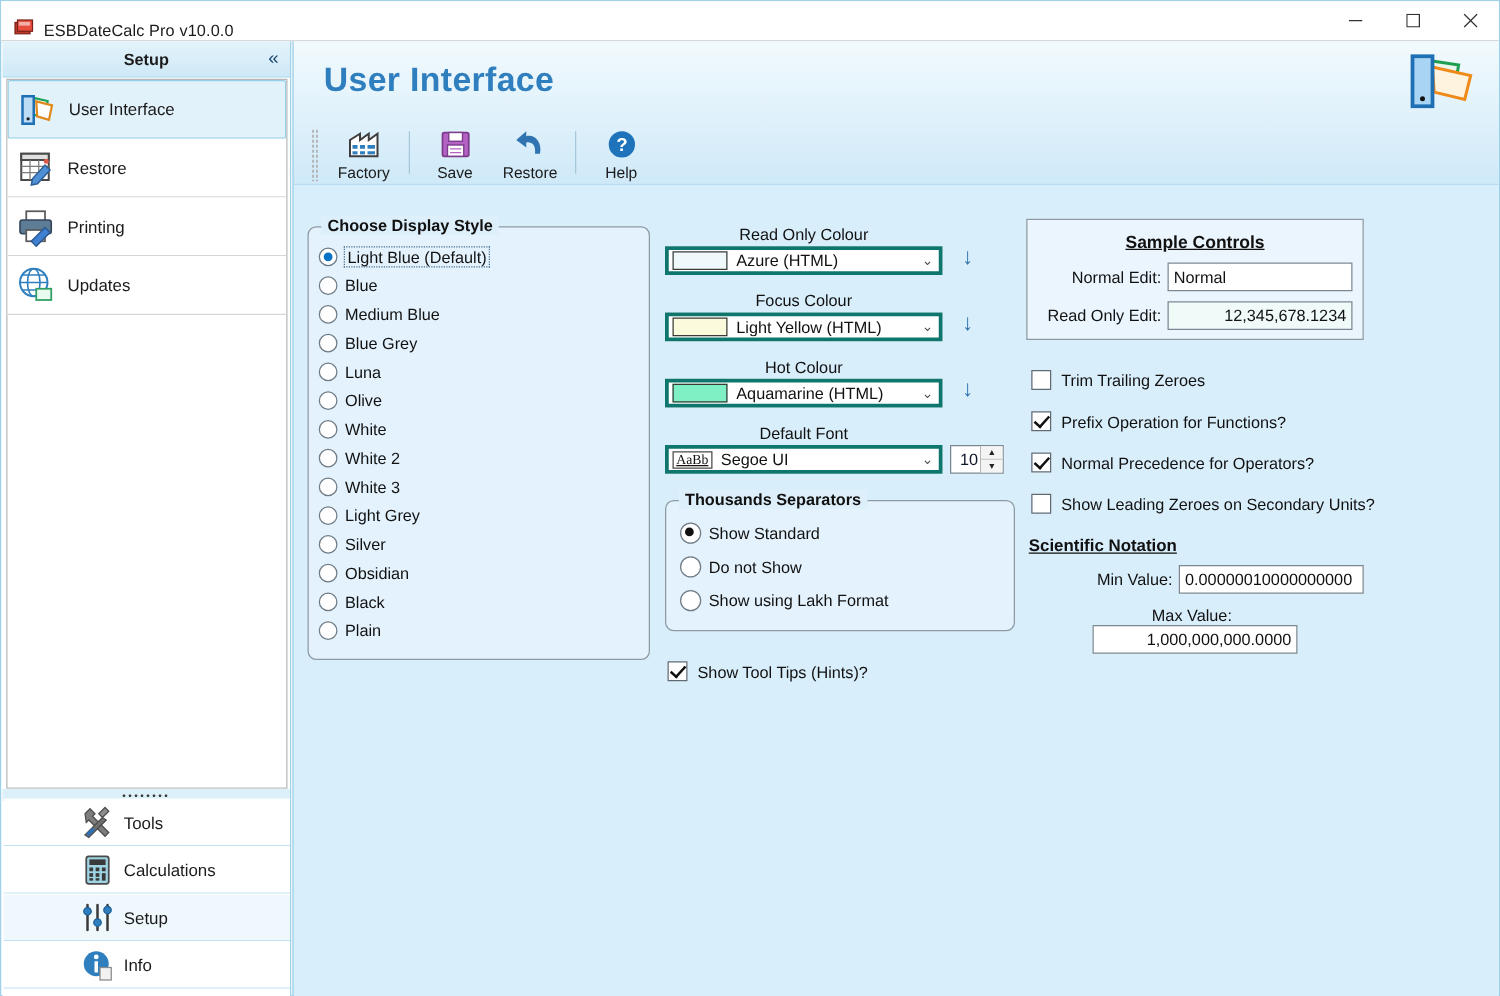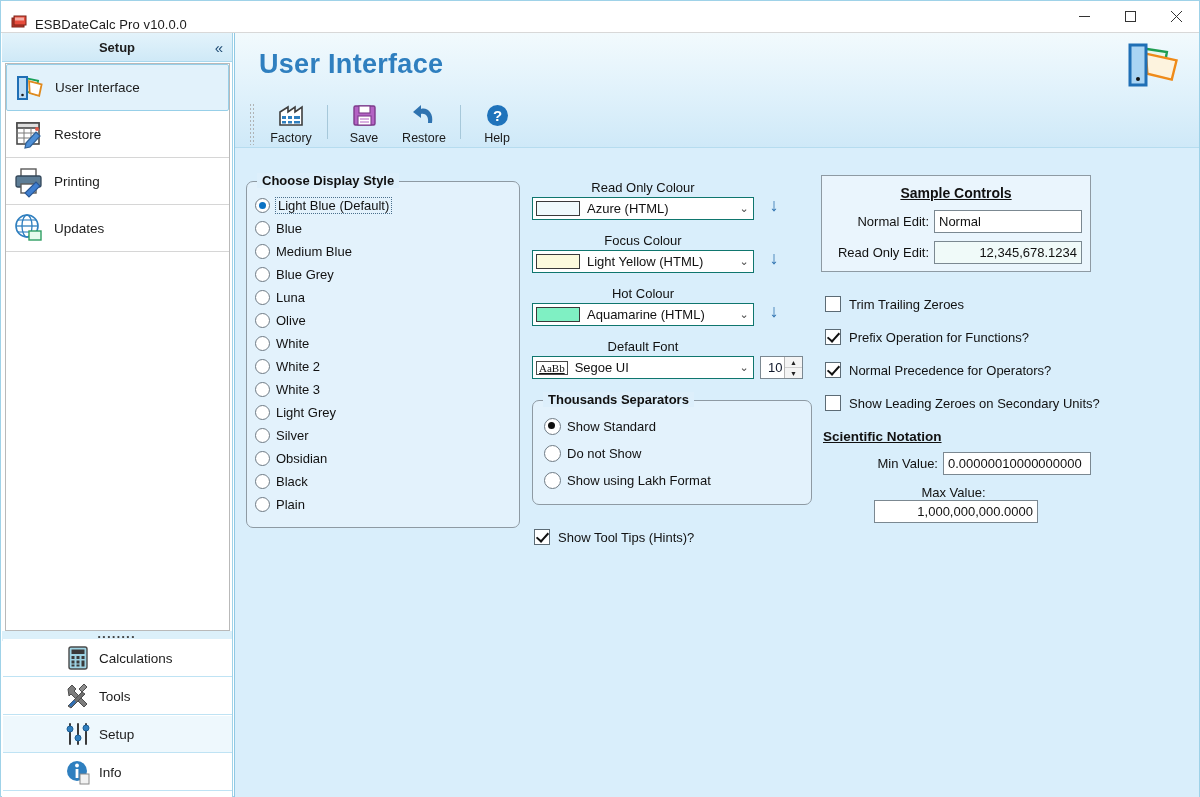--- a/index.html
+++ b/index.html
@@ -203,21 +203,21 @@
   }
   .chk-label { font-size: 13px; color: #111; }
 
   
   .center-label {
     text-align: center; font-size: 13px; color: #111;
   }
   .combo {
     position: relative;
     height: 23px;
-    border: 1px solid #0f766e;
+    border: 3px solid #0f766e;
     background: #fff;
     box-sizing: border-box;
     display: flex; align-items: center;
   }
   .swatch {
     width: 44px; height: 15px; margin-left: 3px; margin-right: 7px;
     border: 1px solid #3a3a3a; box-sizing: border-box; flex: none;
   }
   .combo-text { font-size: 13px; color: #111; flex: 1; white-space: nowrap; overflow: hidden; }
   .combo-arrow {
@@ -366,20 +366,32 @@
             <rect x="17" y="20" width="12" height="9" fill="#e8fbee" stroke="#2f9e63" stroke-width="1.4"></rect>
           </svg>
         </span>
         <span class="nav-label">Updates</span>
       </div>
     </div>
 
     <div class="splitter-dots">••••••••</div>
 
     <div class="nav-bottom">
+
+      <div class="nav2-item">
+        <span class="nav2-ico">
+          <svg width="26" height="26" viewBox="0 0 26 26">
+            <path d="M3 6 L7 2 L11 6 L9 8 L20 19 L22 21 L19 24 L17 22 L6 11 L4 13 Z" fill="#7d7d7d" stroke="#4d4d4d" stroke-width="1"></path>
+            <path d="M22 4 L17 9 L14 6 L19 1 Z" fill="#8d8d8d" stroke="#4d4d4d" stroke-width="1"></path>
+            <path d="M17 9 L6 20 L3 23 L6 25 L9 22 L20 11 Z" fill="#6f6f6f" stroke="#4d4d4d" stroke-width="1"></path>
+            <path d="M4 22 L9 17 L11 19 L6 24 Z" fill="#2f6fb5"></path>
+          </svg>
+        </span>
+        <span class="nav2-label">Tools</span>
+      </div>
 
       <div class="nav2-item">
         <span class="nav2-ico">
           <svg width="26" height="26" viewBox="0 0 26 26">
             <rect x="4" y="2" width="18" height="22" rx="2" fill="#9fd4e4" stroke="#4a4a4a" stroke-width="1.4"></rect>
             <rect x="6.5" y="4.5" width="13" height="4.5" fill="#3a3a3a"></rect>
             <g fill="#3a3a3a">
               <rect x="6.5" y="11" width="3" height="3"></rect>
                 <rect x="11.5" y="11" width="3" height="3"></rect>
                 <rect x="16.5" y="11" width="3" height="3"></rect>
@@ -387,32 +399,20 @@
                 <rect x="11.5" y="15.5" width="3" height="3"></rect>
                 <rect x="16.5" y="15.5" width="3" height="6"></rect>
               <rect x="6.5" y="19.5" width="3" height="2"></rect>
                 <rect x="11.5" y="19.5" width="3" height="2"></rect>
             </g>
           </svg>
         </span>
         <span class="nav2-label">Calculations</span>
       </div>
 
-      <div class="nav2-item">
-        <span class="nav2-ico">
-          <svg width="26" height="26" viewBox="0 0 26 26">
-            <path d="M3 6 L7 2 L11 6 L9 8 L20 19 L22 21 L19 24 L17 22 L6 11 L4 13 Z" fill="#7d7d7d" stroke="#4d4d4d" stroke-width="1"></path>
-            <path d="M22 4 L17 9 L14 6 L19 1 Z" fill="#8d8d8d" stroke="#4d4d4d" stroke-width="1"></path>
-            <path d="M17 9 L6 20 L3 23 L6 25 L9 22 L20 11 Z" fill="#6f6f6f" stroke="#4d4d4d" stroke-width="1"></path>
-            <path d="M4 22 L9 17 L11 19 L6 24 Z" fill="#2f6fb5"></path>
-          </svg>
-        </span>
-        <span class="nav2-label">Tools</span>
-      </div>
-
       <div class="nav2-item sel2">
         <span class="nav2-ico">
           <svg width="26" height="26" viewBox="0 0 26 26">
             <g stroke="#3a3a3a" stroke-width="2" stroke-linecap="round">
               <line x1="5" y1="3" x2="5" y2="23"></line>
               <line x1="13" y1="3" x2="13" y2="23"></line>
               <line x1="21" y1="3" x2="21" y2="23"></line>
             </g>
             <circle cx="5" cy="8" r="3" fill="#2f7fbf" stroke="#1d5f96" stroke-width="1"></circle>
             <circle cx="13" cy="17" r="3" fill="#2f7fbf" stroke="#1d5f96" stroke-width="1"></circle>

